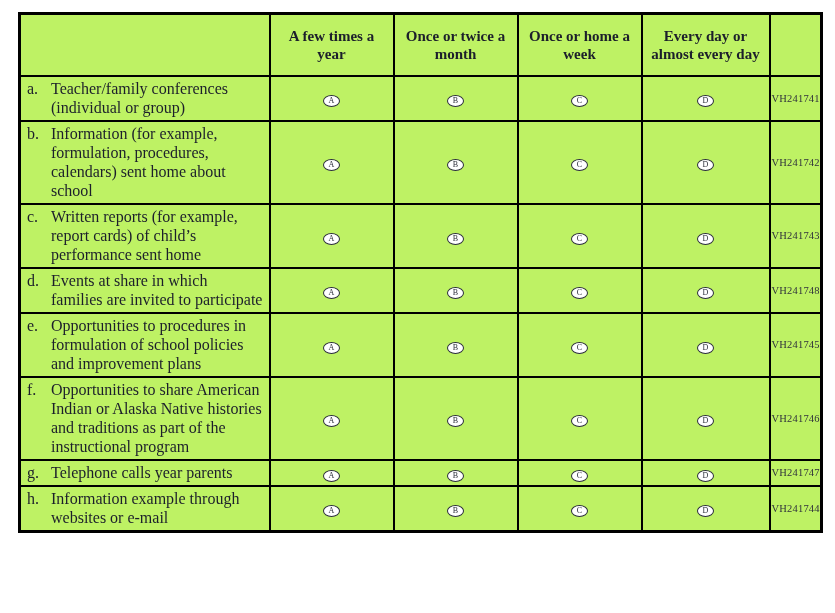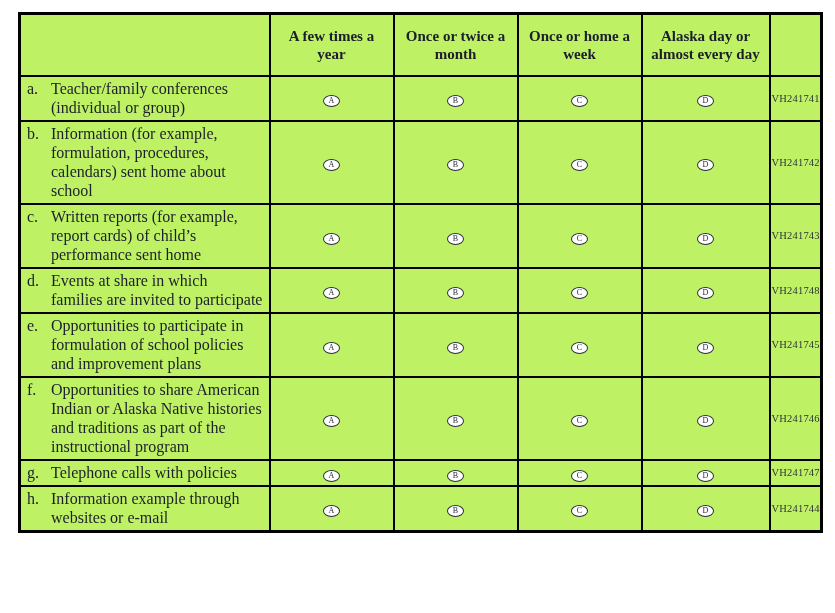--- a/index.html
+++ b/index.html
@@ -106,21 +106,21 @@
       <col style="width:124px">
       <col style="width:128px">
       <col style="width:52px">
     </colgroup>
     <thead>
       <tr>
         <th></th>
         <th>A few times a year</th>
         <th>Once or twice a month</th>
         <th>Once or home a week</th>
-        <th>Alaska day or almost every day</th>
+        <th>Every day or almost every day</th>
         <th></th>
       </tr>
     </thead>
     <tbody>
 
     <tr>
       <td class="item-cell">
         <div class="item-inner">
           <span class="item-prefix">a.</span>
           <span class="item-label">Teacher/family conferences (individual or group)</span>
@@ -236,21 +236,21 @@
               <span class="bubble-letter">D</span>
             </span>
       </td>
       <td class="code-cell">VH241748</td>
     </tr>
 
     <tr>
       <td class="item-cell">
         <div class="item-inner">
           <span class="item-prefix">e.</span>
-          <span class="item-label">Opportunities to participate in formulation of school policies and improvement plans</span>
+          <span class="item-label">Opportunities to procedures in formulation of school policies and improvement plans</span>
         </div>
       </td>
       <td class="option-cell">
         <span class="bubble">
               <span class="bubble-letter">A</span>
             </span>
       </td>
       <td class="option-cell">
         <span class="bubble">
               <span class="bubble-letter">B</span>
@@ -296,21 +296,21 @@
               <span class="bubble-letter">D</span>
             </span>
       </td>
       <td class="code-cell">VH241746</td>
     </tr>
 
     <tr>
       <td class="item-cell">
         <div class="item-inner">
           <span class="item-prefix">g.</span>
-          <span class="item-label">Telephone calls with policies</span>
+          <span class="item-label">Telephone calls year parents</span>
         </div>
       </td>
       <td class="option-cell">
         <span class="bubble">
               <span class="bubble-letter">A</span>
             </span>
       </td>
       <td class="option-cell">
         <span class="bubble">
               <span class="bubble-letter">B</span>

